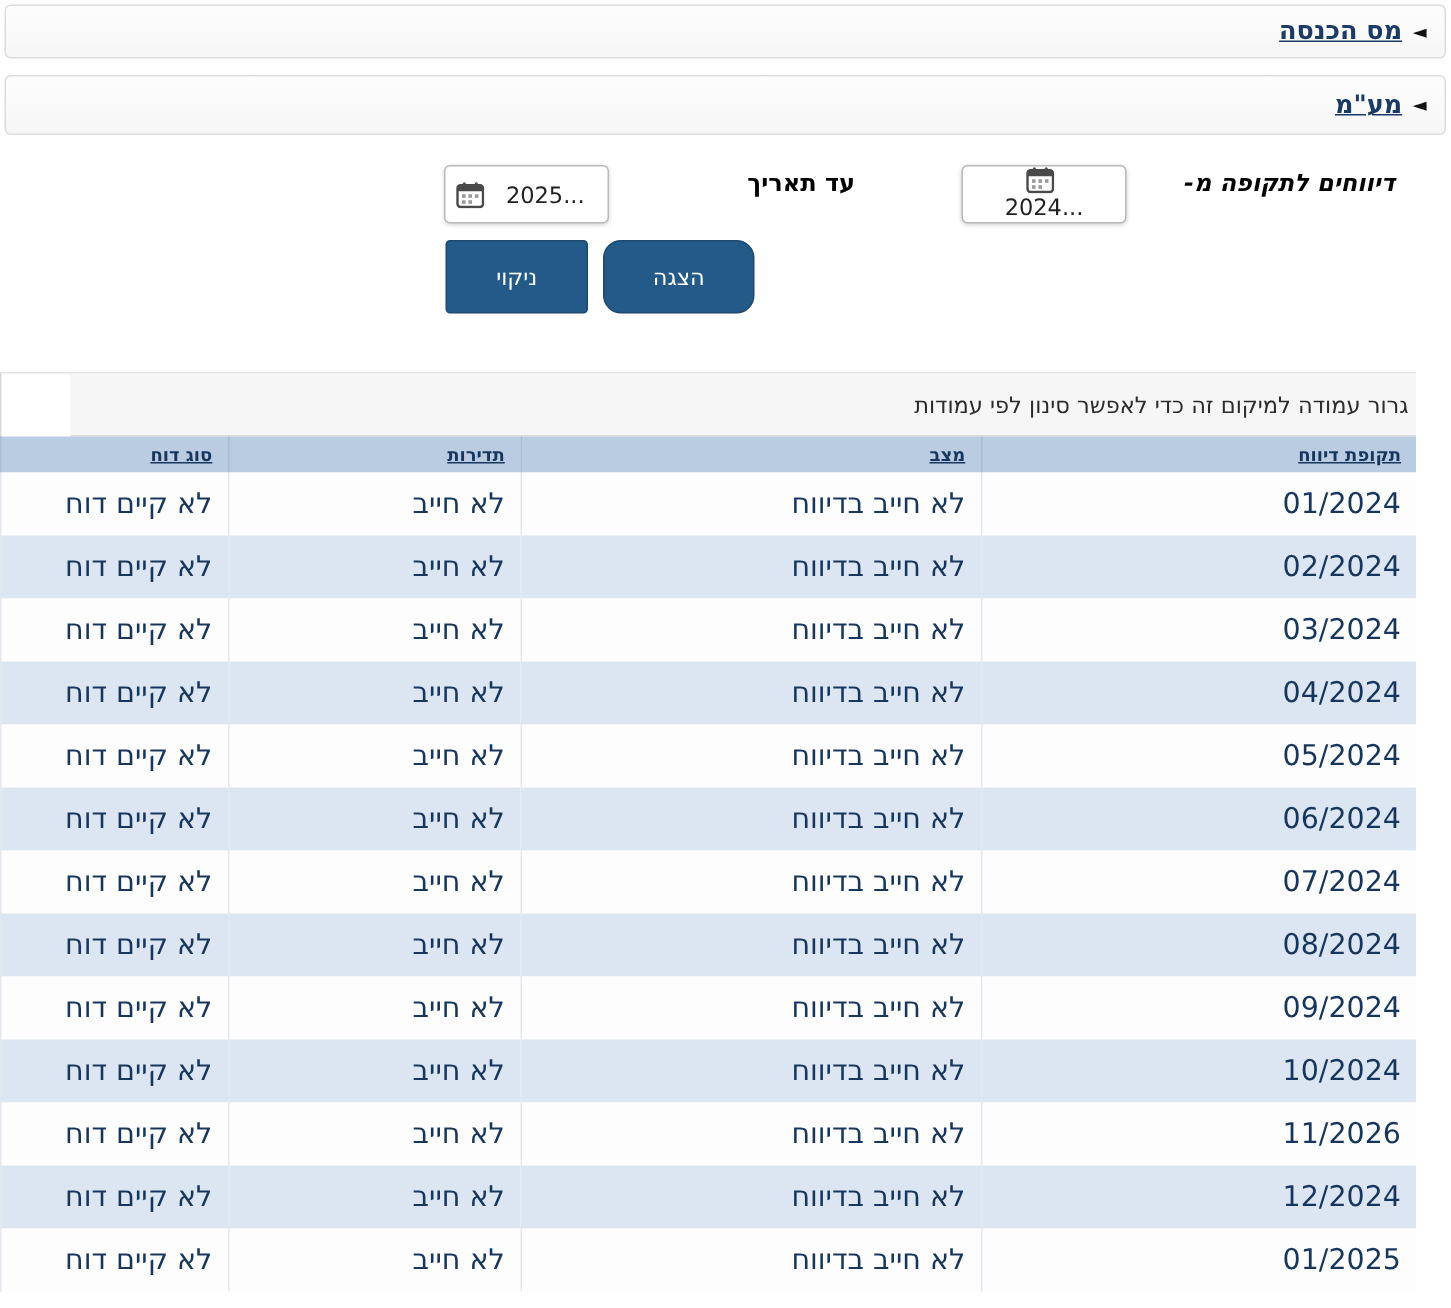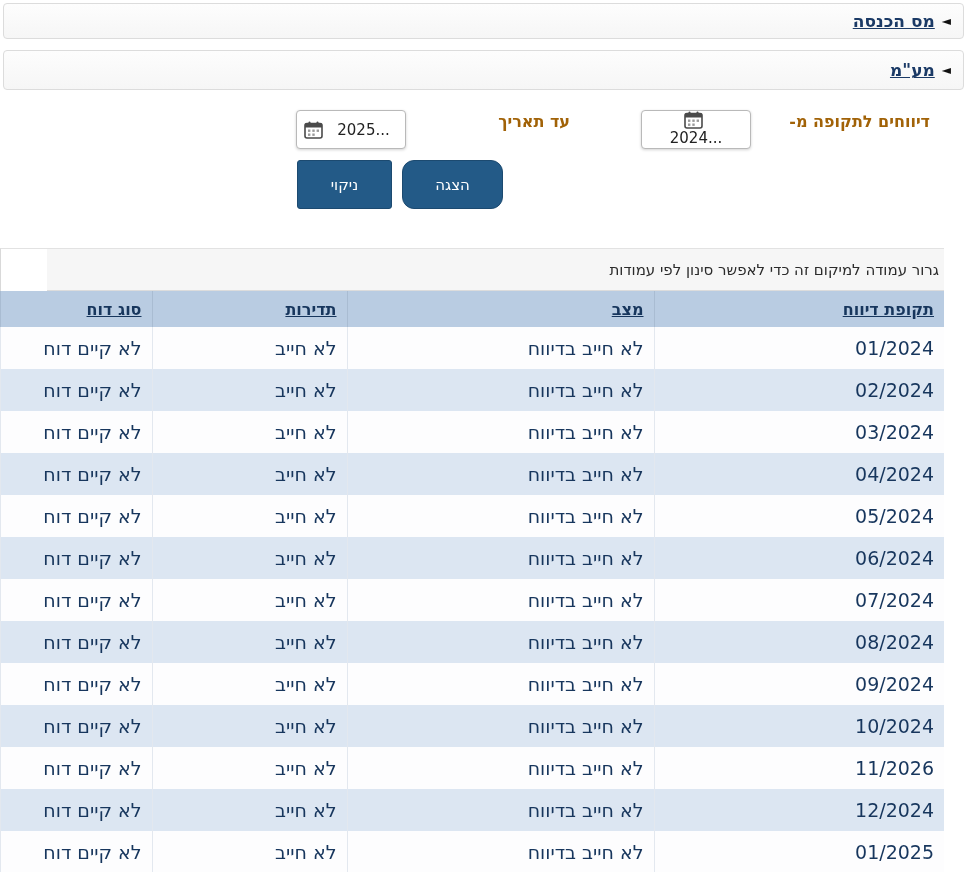--- a/index.html
+++ b/index.html
@@ -40,26 +40,26 @@
     color: #1b3a66;
     font-weight: bold;
     font-size: 17px;
     text-decoration: underline;
     cursor: pointer;
   }
 
   
   .filter-label {
     position: absolute;
-    color: #a16207;
+    color: #000000;
     font-weight: bold;
     font-size: 16px;
     white-space: nowrap;
   }
-  .from-label { top: 112px; right: 37px; }
+  .from-label { top: 112px; right: 37px; font-style: italic; }
   .to-label   { top: 112px; right: 397px; }
 
   .datebox {
     position: absolute;
     width: 110px;
     height: 39px;
     background: #fff;
     border: 1px solid #b9b9b9;
     border-radius: 4px;
     box-shadow: 0 1px 3px rgba(0,0,0,.18);
@@ -117,25 +117,25 @@
     margin-left: 46px;
   }
   table.report-table {
     width: 100%;
     border-collapse: collapse;
     table-layout: fixed;
   }
   .report-table th {
     background: #b9cce2;
     color: #17365d;
-    font-size: 16px;
+    font-size: 12px;
     font-weight: bold;
     text-decoration: underline;
     text-align: right;
-    height: 36px;
+    height: 24px;
     padding: 0 10px;
     border-left: 1px solid #a9bcd2;
     cursor: pointer;
   }
   .report-table td {
     color: #17365d;
     font-size: 19px;
     text-align: right;
     height: 42px;
     padding: 4px 10px;

